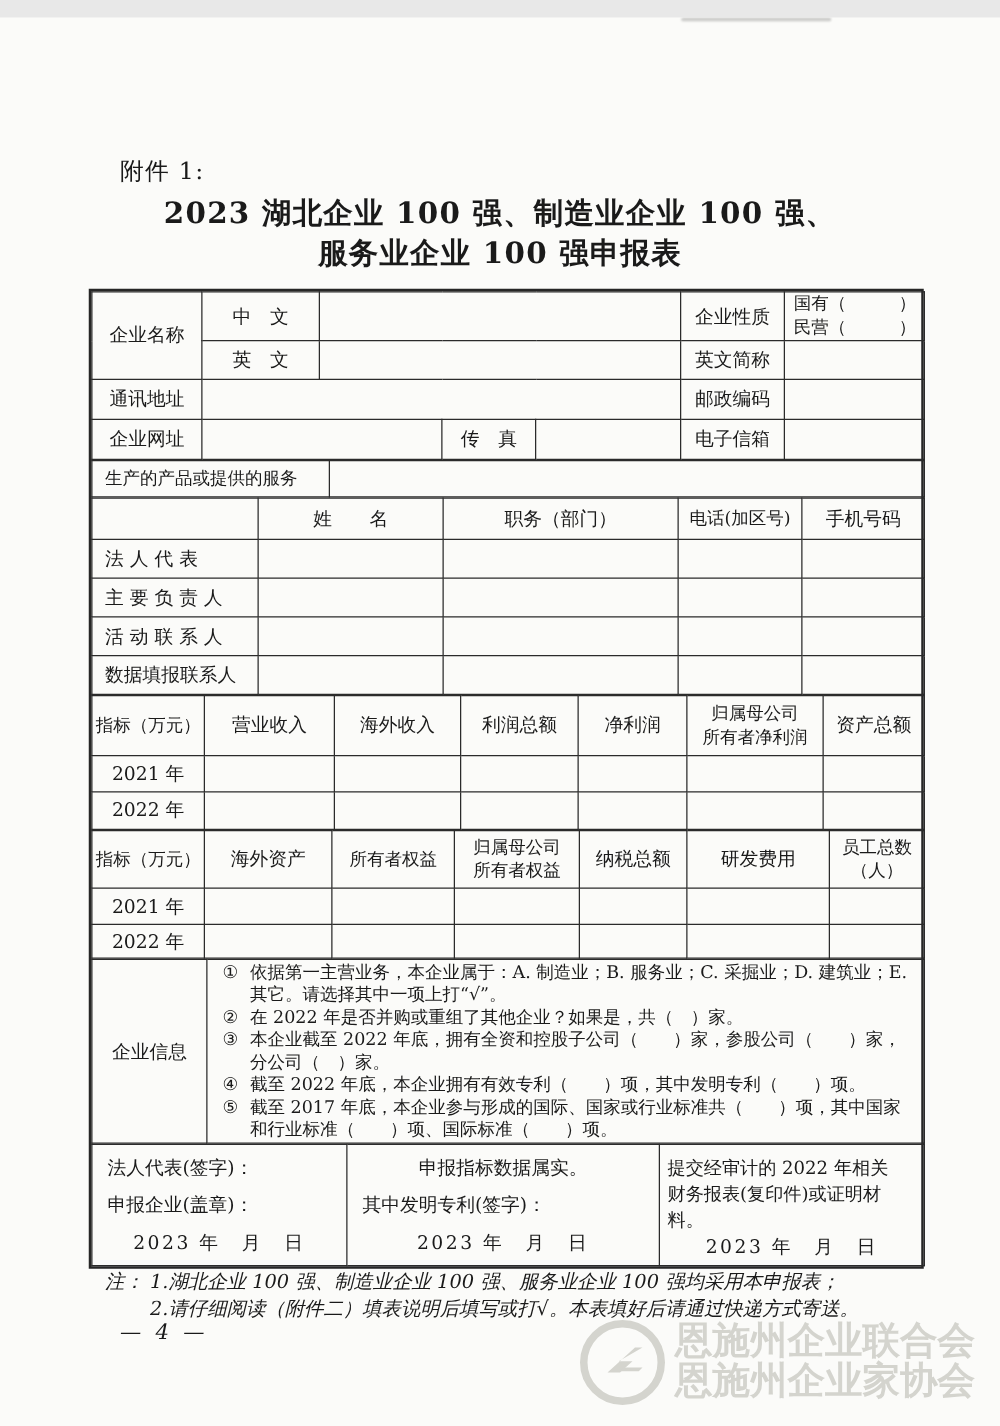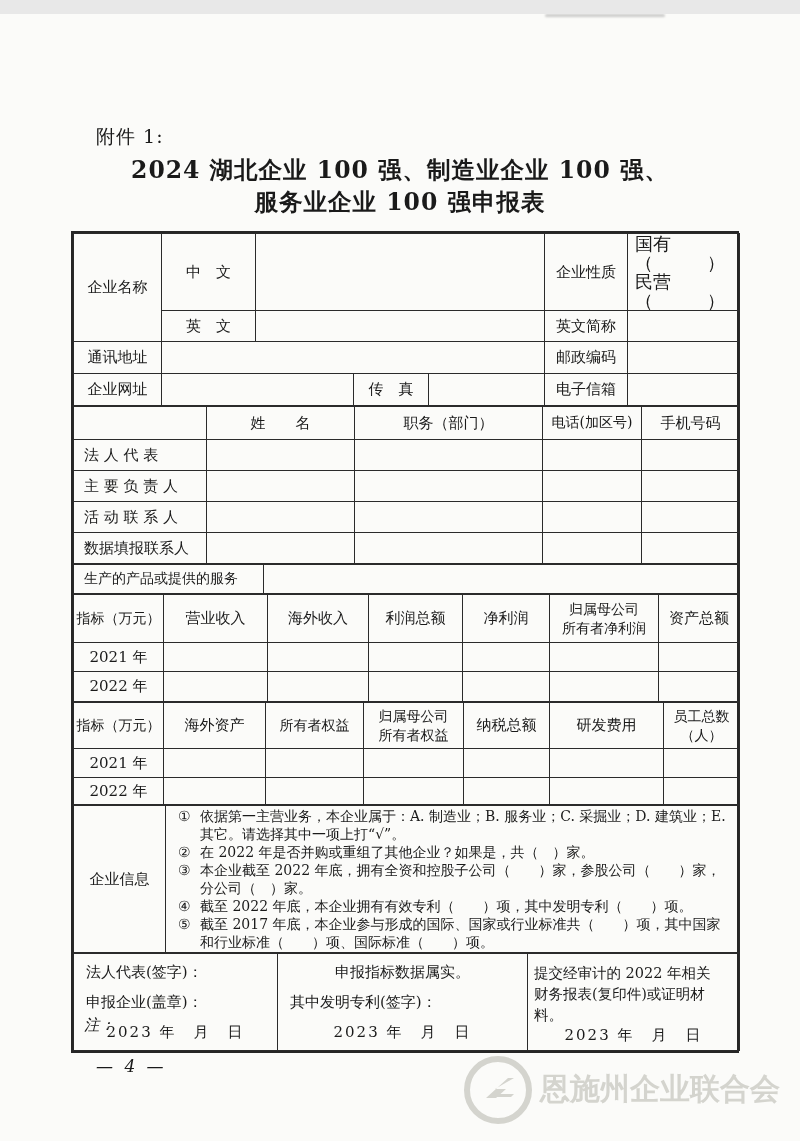--- a/index.html
+++ b/index.html
@@ -18,21 +18,21 @@
 
   .tablewrap { position:absolute; left:71px; top:217px; width:668px;
     border:2px solid #262626; }
   table { width:100%; border-collapse:collapse; table-layout:fixed; }
   td { border:1px solid #2b2b2b; font-size:15px; padding:0 6px;
     vertical-align:middle; overflow:hidden; }
   .c  { text-align:center; padding:0 2px; }
   .lp { padding-left:10px; }
   .fs14 { font-size:14px; }
   .prelines { white-space:pre-line; line-height:19px; }
-  .nature { font-size:18px; line-height:19px; padding-left:7px; }
+  .nature { font-size:14px; line-height:19px; padding-left:7px; }
 
   .infocell { padding:1px 10px 1px 12px; vertical-align:middle; }
   .info-item { display:flex; font-size:14px; line-height:18px; }
   .info-num { flex:none; width:22px; }
   .info-text { flex:1; }
 
   .sigcell { vertical-align:top; padding:0; }
   .sigbox { height:95px; display:flex; flex-direction:column;
     justify-content:space-between; padding:9px 6px 7px 6px; font-size:15px; }
   .sig-left-line { padding-left:6px; }
@@ -55,21 +55,21 @@
 </style>
 </head>
 <body>
 
 <div class="page">
   <div class="scan-smudge"></div>
 
   <div class="attachment">附件 1:</div>
 
   <div class="doc-title">
-    <div>2024 湖北企业 100 强、制造业企业 100 强、</div>
+    <div>2023 湖北企业 100 强、制造业企业 100 强、</div>
     <div>服务业企业 100 强申报表</div>
   </div>
 
   <div class="tablewrap">
 
     <table>
       <colgroup>
           <col style="width:88px">
           <col style="width:94px">
           <col style="width:98px">
@@ -107,20 +107,33 @@
         <td class="c">传　真</td>
         <td></td>
         <td class="c">电子信箱</td>
         <td></td>
       </tr>
     </tbody>
       </table>
 
     <table>
       <colgroup>
+          <col style="width:190px">
+          <col style="width:476px">
+        </colgroup>
+      <tbody>
+          <tr style="height:29px">
+        <td class="lp fs14">生产的产品或提供的服务</td>
+        <td></td>
+      </tr>
+    </tbody>
+      </table>
+
+    <table>
+      <colgroup>
           <col style="width:133px">
           <col style="width:148px">
           <col style="width:188px">
           <col style="width:99px">
           <col style="width:98px">
         </colgroup>
       <tbody>
           <tr style="height:33px">
         <td></td>
         <td class="c">姓　　名</td>
@@ -147,33 +160,20 @@
         <td></td>
         <td></td>
         <td></td>
         <td></td>
       </tr>
       <tr style="height:31px">
         <td class="lp">数据填报联系人</td>
         <td></td>
         <td></td>
         <td></td>
-        <td></td>
-      </tr>
-    </tbody>
-      </table>
-
-    <table>
-      <colgroup>
-          <col style="width:190px">
-          <col style="width:476px">
-        </colgroup>
-      <tbody>
-          <tr style="height:29px">
-        <td class="lp fs14">生产的产品或提供的服务</td>
         <td></td>
       </tr>
     </tbody>
       </table>
 
     <table>
       <colgroup>
           <col style="width:90px">
           <col style="width:104px">
           <col style="width:101px">
@@ -321,27 +321,32 @@
           </div>
         </td>
       </tr>
     </tbody>
       </table>
 
   </div>
 
   <div class="notes">
     <span class="notes-prefix">注：</span>
+    <span>
+      <div>1.湖北企业 100 强、制造业企业 100 强、服务业企业 100 强均采用本申报表；</div>
+      <div>2.请仔细阅读（附件二）填表说明后填写或打√。本表填好后请通过快递方式寄送。</div>
+    </span>
   </div>
 
   <div class="page-number">— 4 —</div>
 
   <div class="watermark">
     <svg class="wm-logo" width="72" height="74" viewBox="0 0 72 74">
       <circle cx="36" cy="38" r="31" fill="none" stroke="#d4d4ce" stroke-width="6"></circle>
       <path d="M 46 26 L 24 46 L 34 46 L 44 37 L 33 37 L 52 26 Z" fill="#d4d4ce"></path>
       <path d="M 37 42 L 52 42 L 49 45 L 34 45 Z" fill="#d4d4ce"></path>
     </svg>
     <div class="wm-text">
       <div>恩施州企业联合会</div>
+      <div>恩施州企业家协会</div>
     </div>
   </div>
 </div>
 
 </body></html>

